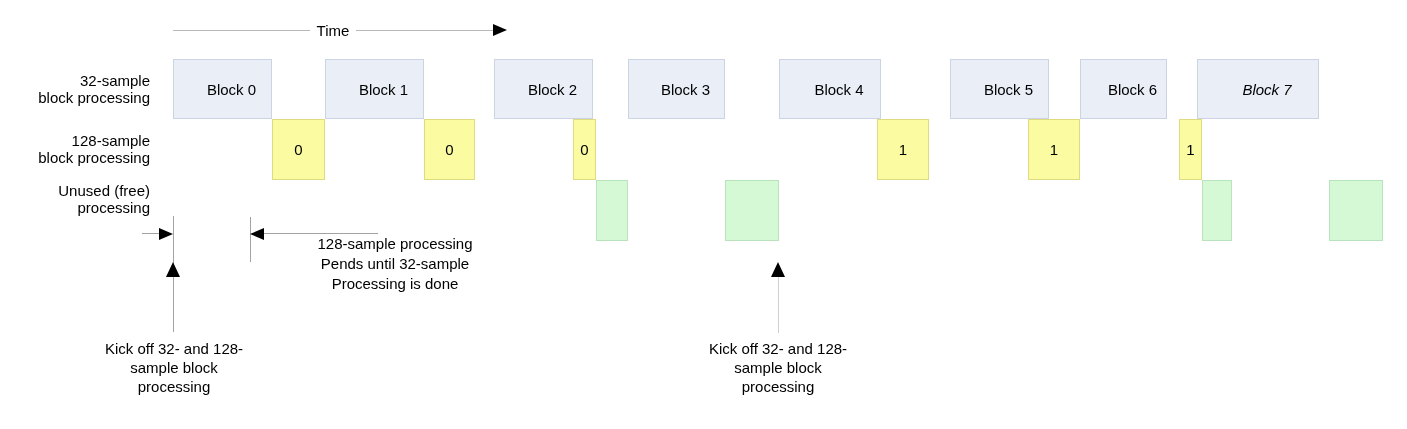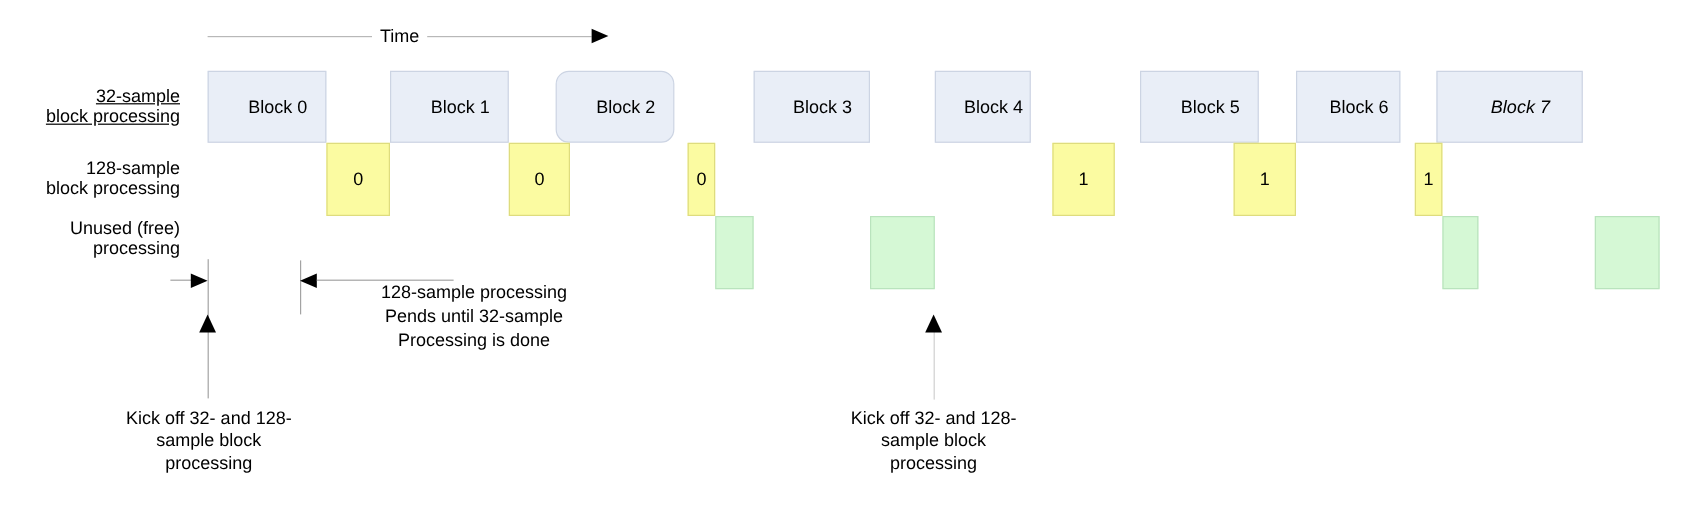--- a/index.html
+++ b/index.html
@@ -38,46 +38,46 @@
 <body>
 
 <div class="canvas">
 
   <div class="hline axis-line" style="left:173px;top:30px;width:320px;"></div>
   <div class="tri tri-right" style="left:493px;top:24px;"></div>
   <div class="time-label-wrap">
     <span>Time</span>
   </div>
 
-  <div class="rowlabel" style="top:72px;text-decoration:underline;">
+  <div class="rowlabel" style="top:72px;">
     <div>32-sample</div>
     <div>block processing</div>
   </div>
   <div class="rowlabel" style="top:132px;">
     <div>128-sample</div>
     <div>block processing</div>
   </div>
   <div class="rowlabel" style="top:182px;">
     <div>Unused (free)</div>
     <div>processing</div>
   </div>
 
   <div class="blk b32" style="left:173px;width:99px;">
       <span>Block 0</span>
     </div>
   <div class="blk b32" style="left:325px;width:99px;">
       <span>Block 1</span>
     </div>
-  <div class="blk b32" style="left:463px;width:99px;border-radius:11px;">
+  <div class="blk b32" style="left:494px;width:99px;">
       <span>Block 2</span>
     </div>
   <div class="blk b32" style="left:628px;width:97px;">
       <span>Block 3</span>
     </div>
-  <div class="blk b32" style="left:779px;width:80px;">
+  <div class="blk b32" style="left:779px;width:102px;">
       <span>Block 4</span>
     </div>
   <div class="blk b32" style="left:950px;width:99px;">
       <span>Block 5</span>
     </div>
   <div class="blk b32" style="left:1080px;width:87px;">
       <span>Block 6</span>
     </div>
   <div class="blk b32" style="left:1197px;width:122px;font-style:italic;">
       <span>Block 7</span>

